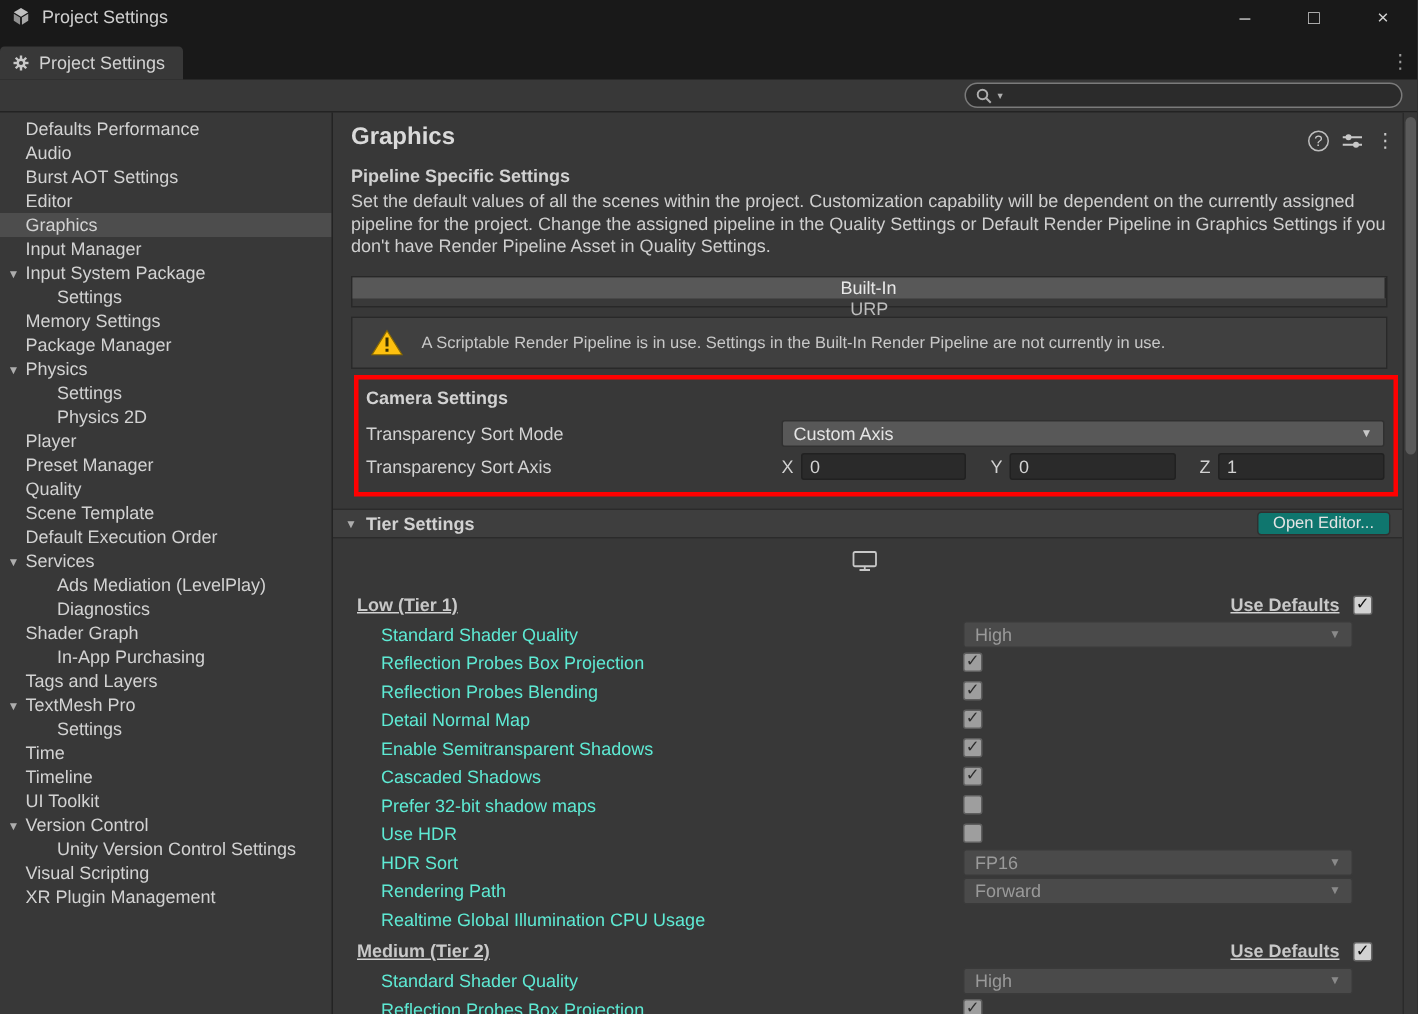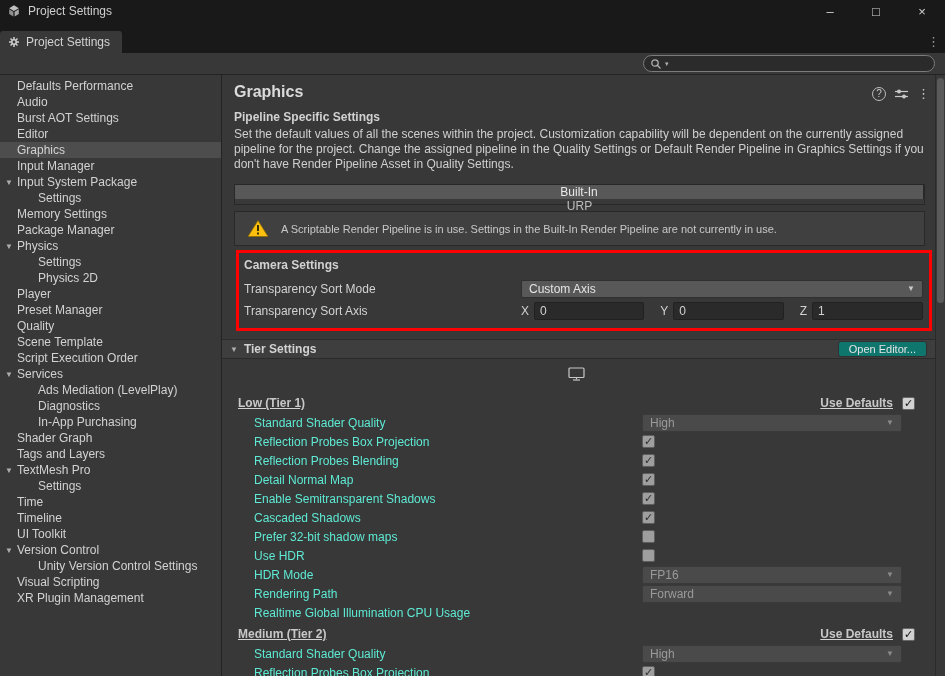--- a/index.html
+++ b/index.html
@@ -210,37 +210,37 @@
           <div class="side-item">
             <span>Preset Manager</span>
           </div>
           <div class="side-item">
             <span>Quality</span>
           </div>
           <div class="side-item">
             <span>Scene Template</span>
           </div>
           <div class="side-item">
-            <span>Script Execution Order</span>
+            <span>Default Execution Order</span>
           </div>
           <div class="side-item">
             <span class="fold">▼</span>
             <span>Services</span>
           </div>
           <div class="side-item indent">
             <span>Ads Mediation (LevelPlay)</span>
           </div>
           <div class="side-item indent">
             <span>Diagnostics</span>
           </div>
+          <div class="side-item">
+            <span>Shader Graph</span>
+          </div>
           <div class="side-item indent">
             <span>In-App Purchasing</span>
-          </div>
-          <div class="side-item">
-            <span>Shader Graph</span>
           </div>
           <div class="side-item">
             <span>Tags and Layers</span>
           </div>
           <div class="side-item">
             <span class="fold">▼</span>
             <span>TextMesh Pro</span>
           </div>
           <div class="side-item indent">
             <span>Settings</span>
@@ -401,21 +401,21 @@
                 <span class="checkbox disabled"></span>
               </div>
             </div>
             <div class="t-row">
               <div class="t-label">Use HDR</div>
               <div class="t-control">
                 <span class="checkbox disabled"></span>
               </div>
             </div>
             <div class="t-row">
-              <div class="t-label">HDR Mode</div>
+              <div class="t-label">HDR Sort</div>
               <div class="t-control">
                 <div class="dropdown disabled">
                   <span class="dd-value">FP16</span>
                   <span class="arrow">▼</span>
                 </div>
               </div>
             </div>
             <div class="t-row">
               <div class="t-label">Rendering Path</div>
               <div class="t-control">

